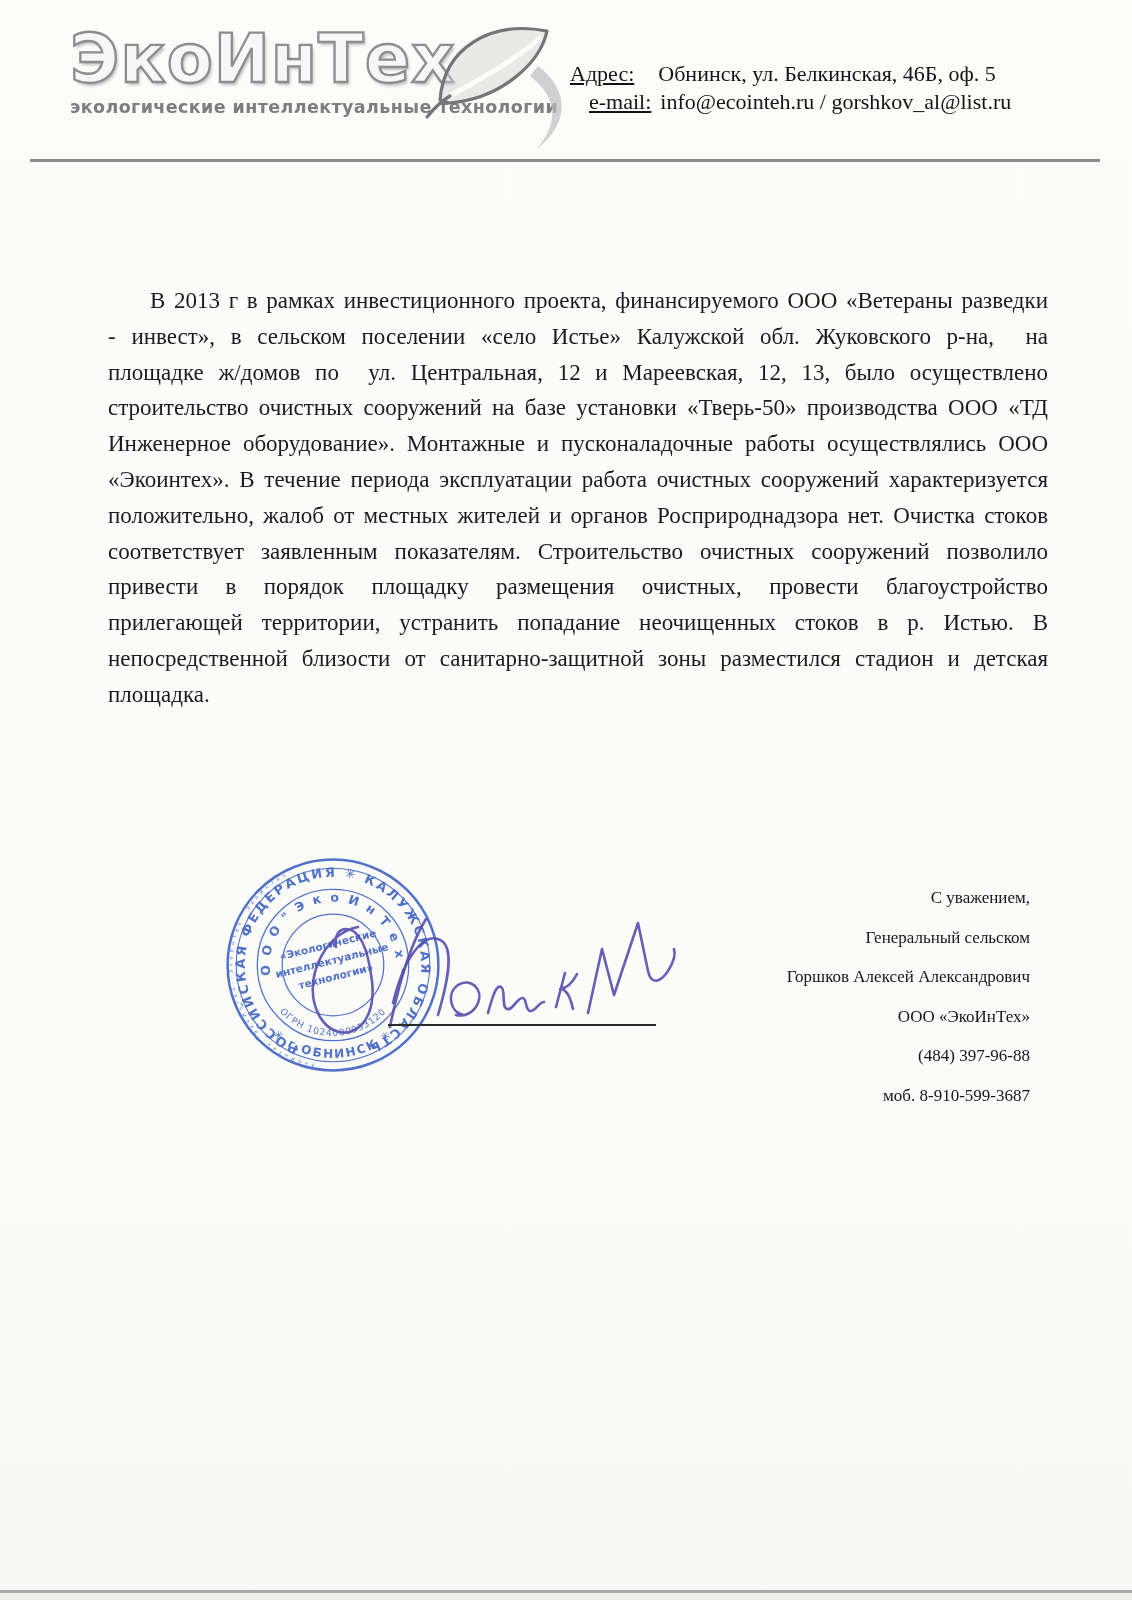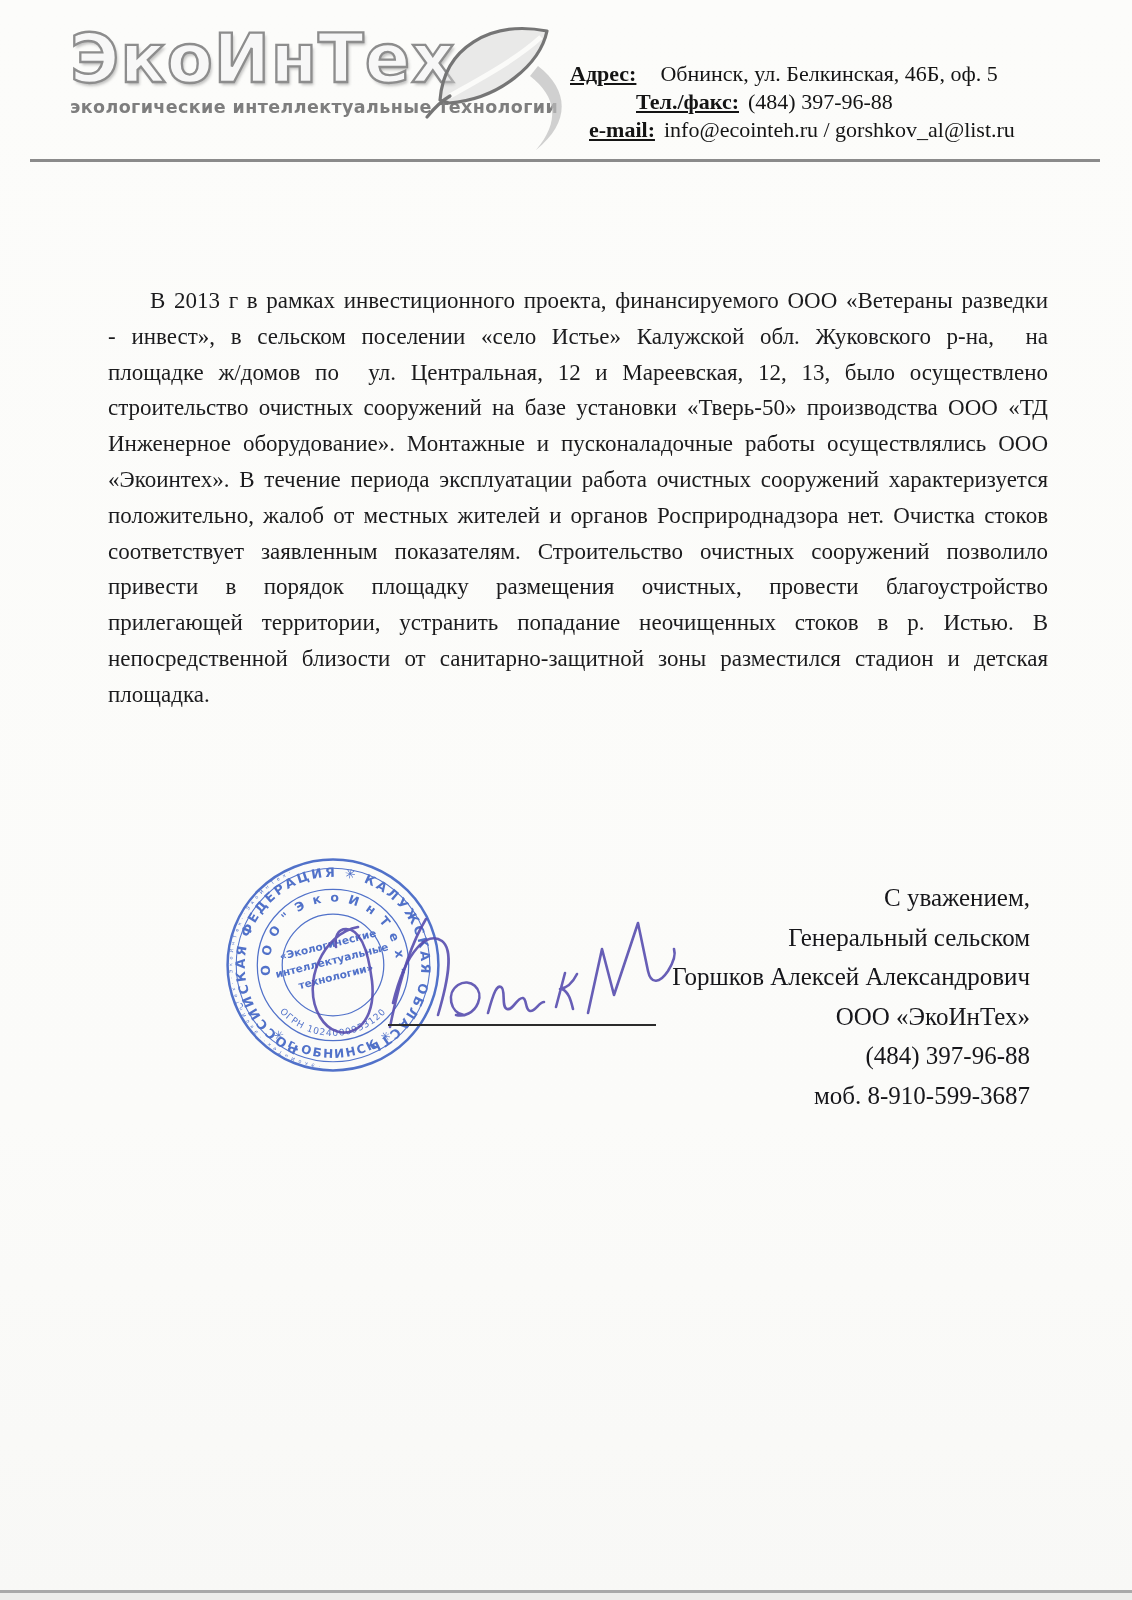--- a/index.html
+++ b/index.html
@@ -21,38 +21,38 @@
     margin-top:4px;
     font-family:"DejaVu Sans","Liberation Sans",sans-serif;
     font-weight:bold;font-size:17.5px;letter-spacing:.4px;color:#7e7e7e;
     white-space:nowrap;
   }
   .logo-leaf{position:absolute;left:420px;top:4px;}
   .contact-block{position:absolute;left:570px;top:60px;width:470px;font-size:22px;line-height:28px;color:#141414;}
   .contact-line{white-space:nowrap;}
   .contact-line.l2{padding-left:66px;}
   .contact-line.l3{padding-left:19px;}
-  .contact-label{font-weight:bold;text-decoration:underline;margin-right:9px;}
+  .contact-label{font-weight:normal;text-decoration:underline;margin-right:9px;}
   .contact-label.addr{margin-right:24px;}
   .header-rule{position:absolute;left:30px;top:159px;width:1070px;height:3px;background:#8b8b8b;}
   
   .body-paragraph{
     position:absolute;left:108px;top:260px;width:940px;
     font-size:23px;line-height:35.8px;text-align:justify;text-indent:42px;
     word-spacing:1.5px;white-space:pre-wrap;color:#1b1b1d;
   }
   
   .stamp{position:absolute;left:218px;top:850px;opacity:.88;}
   .stamp text{fill:#3a5fc3;}
   
   .signature{position:absolute;left:240px;top:875px;}
   .signature path{fill:none;stroke:#574cae;stroke-width:2.6;stroke-linecap:round;stroke-linejoin:round;opacity:.9;}
   .signature-line{position:absolute;left:388px;top:1024px;width:268px;height:2px;background:#2b2b2b;}
   
-  .signoff{position:absolute;right:102px;top:878px;text-align:right;font-size:25px;line-height:39.5px;color:#16161a;}
+  .signoff{position:absolute;right:102px;top:878px;text-align:right;font-size:17px;line-height:39.5px;color:#16161a;}
   
   .scan-edge{position:absolute;left:0;top:1590px;width:1132px;height:3px;background:#a9a9a9;}
   .scan-below{position:absolute;left:0;top:1593px;width:1132px;height:7px;background:#ededeb;}
 </style>
 </head>
 <body>
 
 <div class="page">
 
   <div class="logo-block">
@@ -62,23 +62,20 @@
   <svg class="logo-leaf" width="160" height="150" viewBox="0 0 160 150">
     <path d="M118,62 C149,86 151,118 116,146 C140,118 137,93 110,72 Z" fill="#bdbdbd" opacity="0.7"></path>
     <path d="M20,96 C24,44 70,16 127,27 C120,60 80,95 29,99 Z" fill="#d2d2d2" fill-opacity="0.45" stroke="#757575" stroke-width="3.2" stroke-linejoin="round"></path>
     <path d="M30,92 C58,76 96,56 121,33" fill="none" stroke="#fbfbf9" stroke-width="5"></path>
     <path d="M7,113 C16,102 23,96 30,92" fill="none" stroke="#757575" stroke-width="3.2" stroke-linecap="round"></path>
   </svg>
 
   <div class="contact-block">
     <div class="contact-line l1">
       <span class="contact-label addr">Адрес:</span><span>Обнинск, ул. Белкинская, 46Б, оф. 5</span>
-    </div>
-    <div class="contact-line l2">
-      <span class="contact-label">Тел./факс:</span><span>(484) 397-96-88</span>
     </div>
     <div class="contact-line l3">
       <span class="contact-label">e-mail:</span><span>info@ecointeh.ru / gorshkov_al@list.ru</span>
     </div>
   </div>
 
   <div class="header-rule"></div>
 
   <p class="body-paragraph">В 2013 г в рамках инвестиционного проекта, финансируемого ООО «Ветераны разведки - инвест», в сельском поселении «село Истье» Калужской обл. Жуковского р-на,  на площадке ж/домов по  ул. Центральная, 12 и Мареевская, 12, 13, было осуществлено строительство очистных сооружений на базе установки «Тверь-50» производства ООО «ТД Инженерное оборудование». Монтажные и пусконаладочные работы осуществлялись ООО «Экоинтех». В течение периода эксплуатации работа очистных сооружений характеризуется положительно, жалоб от местных жителей и органов Росприроднадзора нет. Очистка стоков соответствует заявленным показателям. Строительство очистных сооружений позволило привести в порядок площадку размещения очистных, провести благоустройство прилегающей территории, устранить попадание неочищенных стоков в р. Истью. В непосредственной близости от санитарно-защитной зоны разместился стадион и детская площадка.</p>
 

